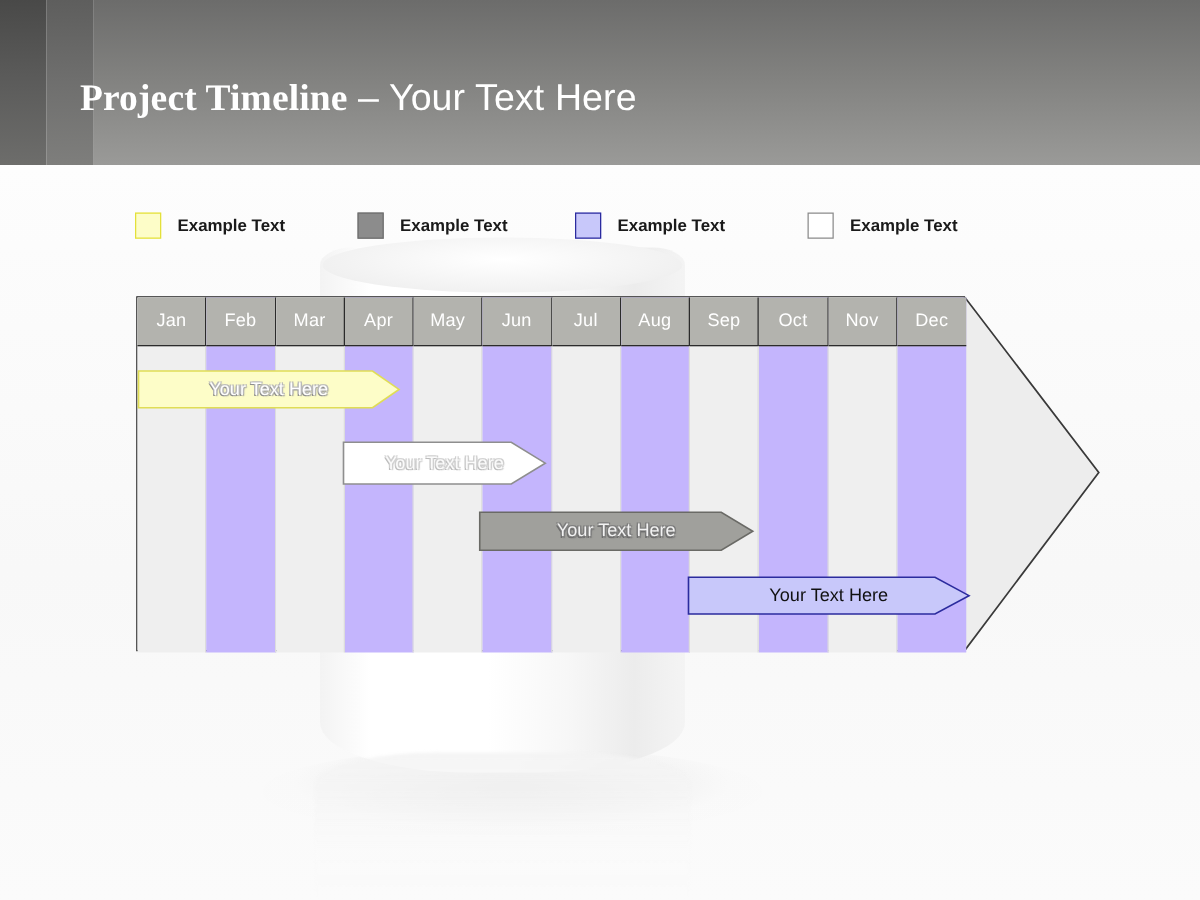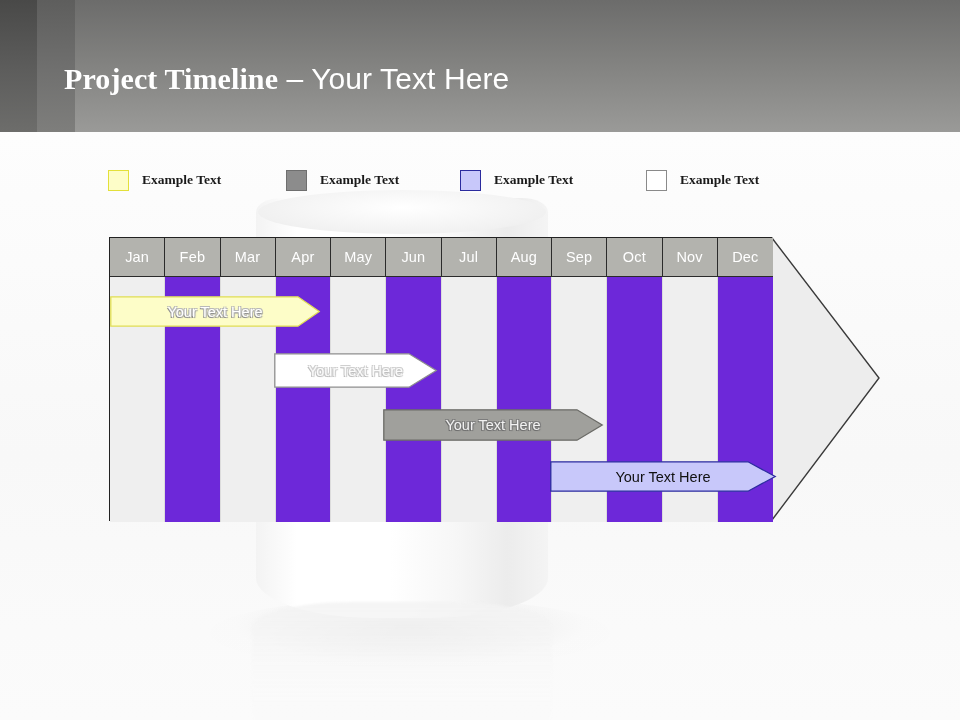--- a/index.html
+++ b/index.html
@@ -118,21 +118,20 @@
   .slide-title .t-strong { font-weight: bold; font-family: Liberation Serif, serif; }
   .slide-title .t-light  { font-weight: normal; }
 
   
   .legend {
     position: absolute;
     left: 108px;
     top: 168px;
     width: 740px;
     height: 26px;
-    font-family: Liberation Serif, serif;
   }
   .legend-item {
     position: absolute;
     top: 0;
     display: flex;
     align-items: center;
     height: 24px;
     white-space: nowrap;
   }
   .legend-swatch {
@@ -174,21 +173,21 @@
     background: #ffffff;
   }
   .col {
     position: absolute;
     top: 0;
     width: 55.25px;
     height: 284px;
     box-sizing: border-box;
   }
   .col.shade { background: #efefef; }
-  .col.plain { background: #6d28d9; }
+  .col.plain { background: #c4b5fd; }
   .col-head {
     position: absolute;
     left: 0; top: 0;
     width: 100%;
     height: 39px;
     background: #b3b3ae;
     border-right: 1.6px solid #2b2b2b;
     border-bottom: 1.4px solid #2b2b2b;
     box-sizing: border-box;
     display: flex;

